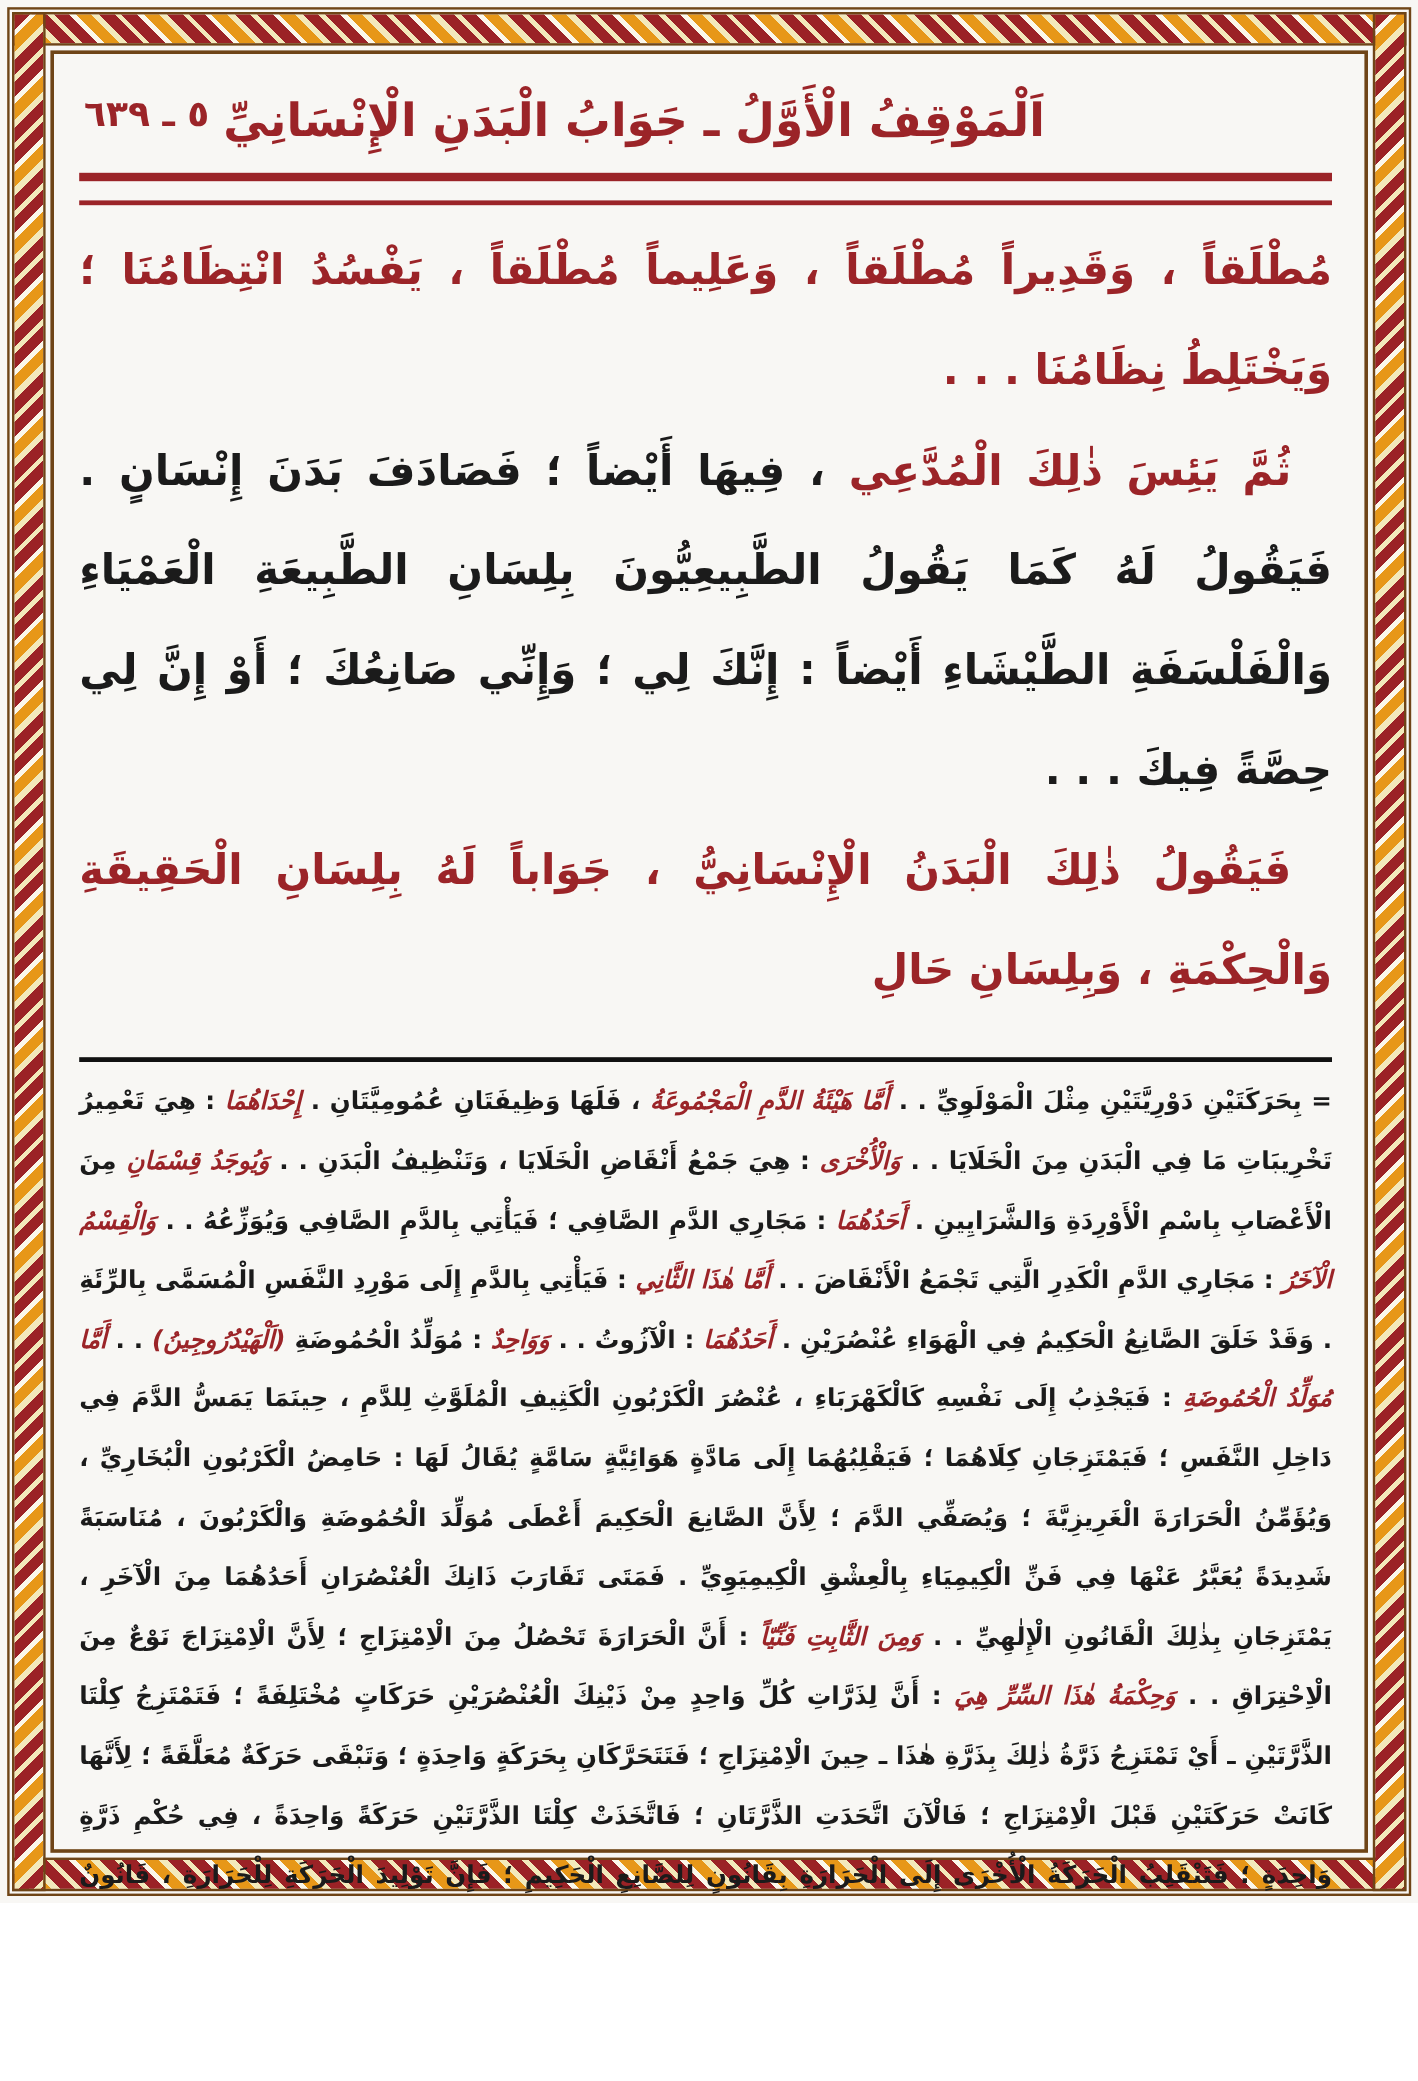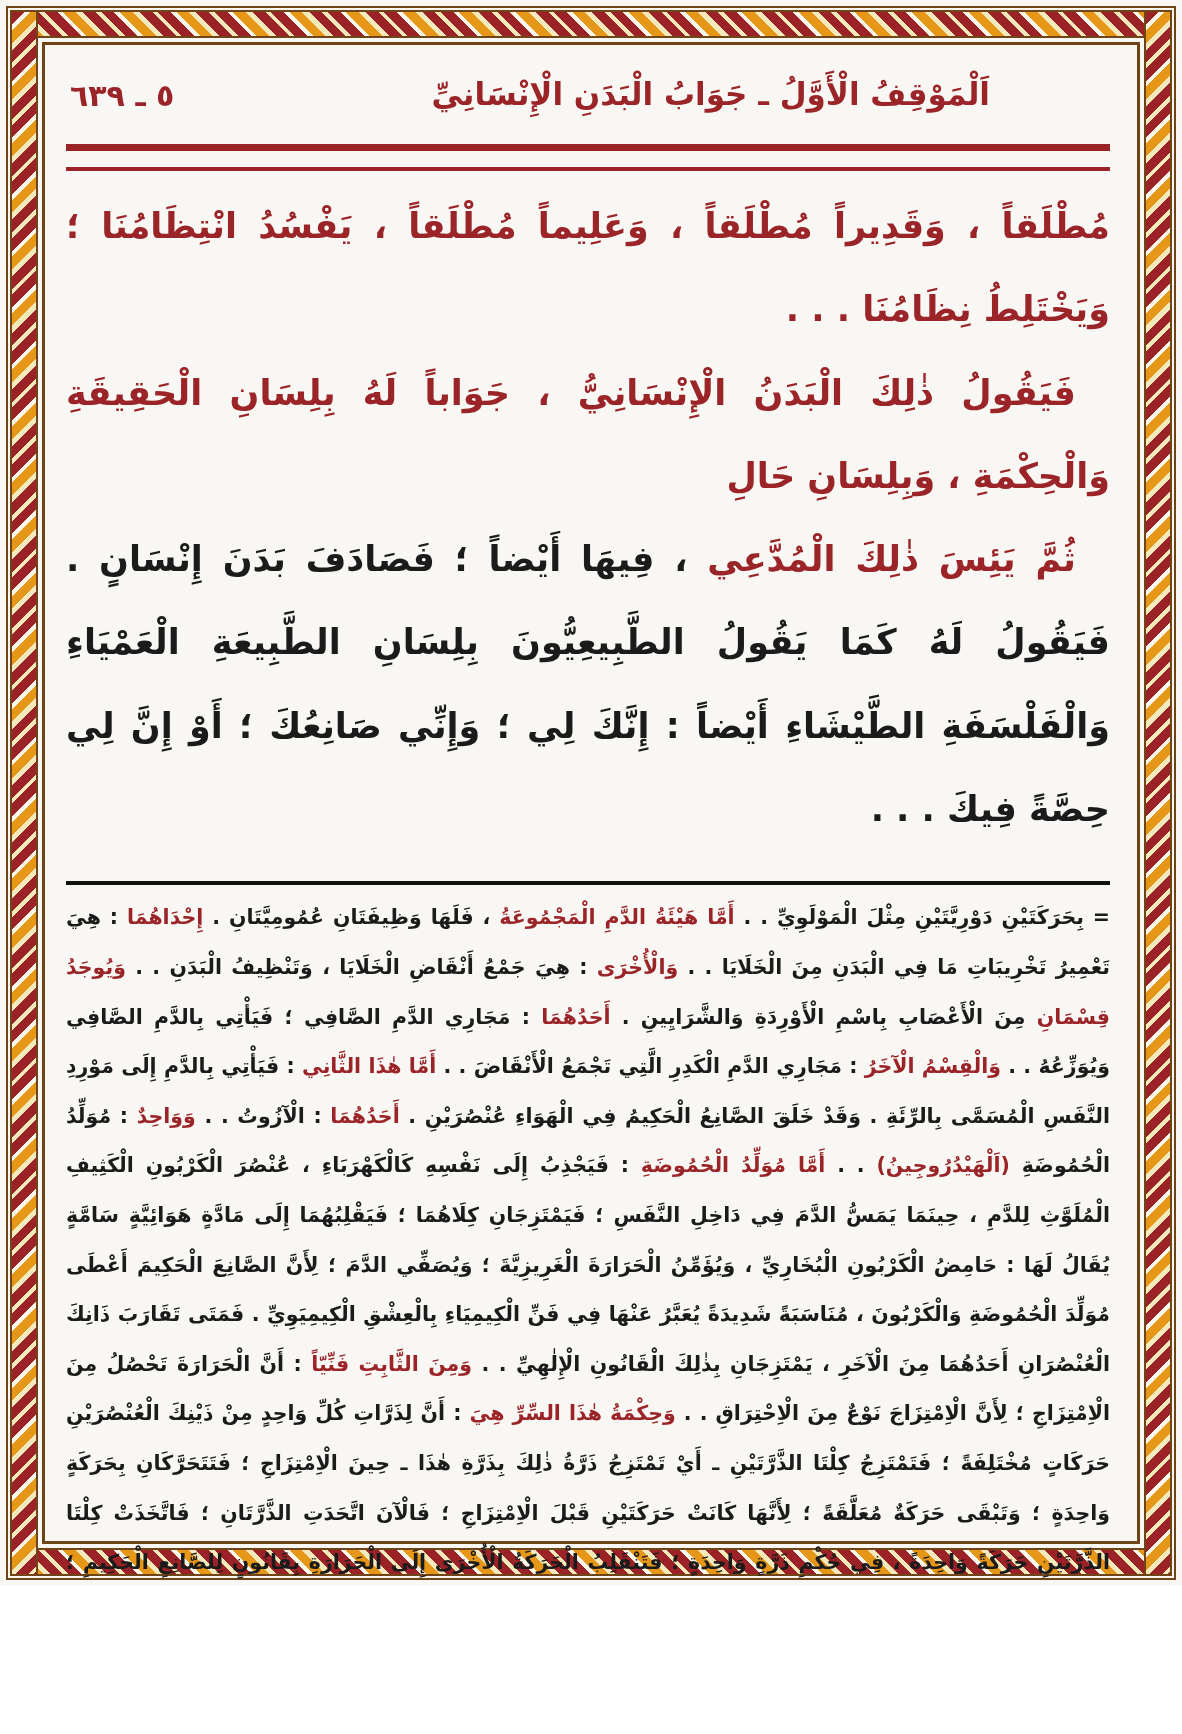--- a/index.html
+++ b/index.html
@@ -42,22 +42,22 @@
   .content{
     position:absolute;inset:52px 72px 52px 66px;
     color:var(--ink);
   }
   .header{position:relative;height:72px;margin-top:18px;}
   .page-number{
     position:absolute;left:4px;top:8px;
     color:var(--red);font-size:30px;font-weight:bold;letter-spacing:1px;
   }
   .page-title{
-    text-align:right;margin:0 120px;
-    color:var(--red);font-size:31px;font-weight:bold;line-height:1.6;
+    text-align:left;margin:0 120px;
+    color:var(--red);font-size:38px;font-weight:bold;line-height:1.6;
   }
   .double-rule{
     height:16px;margin-top:2px;
     border-top:7px solid var(--red);
     border-bottom:4px solid var(--red);
   }
 
   .body-text{font-size:35px;font-weight:bold;line-height:2.38;text-align:justify;margin-top:14px;}
   .body-text p{margin:0;}
   .body-text .indent{text-indent:34px;}
@@ -65,21 +65,21 @@
   .black{color:var(--ink);}
 
   .footnote-sep{
     border:none;border-top:4px solid #111;
     margin:30px 0 8px 0;
   }
   .footnote{
     font-size:20.5px;font-weight:bold;line-height:2.42;
     text-align:justify;color:var(--ink);
   }
-  .footnote .fn-red{color:var(--red);}
+  .footnote .fn-red{color:var(--red);font-style:italic;}
   .footnote .fn-black{color:var(--ink);}
   .footnote .seal{
     display:inline-block;color:var(--red);
     font-size:9.5px;line-height:1.15;max-width:52px;
     text-align:right;vertical-align:middle;white-space:normal;
     transform:translateY(-2px);
   }
 </style>
 </head>
 <body>
@@ -100,24 +100,24 @@
       <h1 class="page-title">اَلْمَوْقِفُ الْأَوَّلُ ـ جَوَابُ الْبَدَنِ الْإِنْسَانِيِّ</h1>
     </div>
 
     <div class="double-rule"></div>
 
     <div class="body-text">
       <p>
         <span class="red">مُطْلَقاً ، وَقَدِيراً مُطْلَقاً ، وَعَلِيماً مُطْلَقاً ، يَفْسُدُ انْتِظَامُنَا ؛ وَيَخْتَلِطُ نِظَامُنَا . . .</span>
       </p>
       <p class="indent">
-        <span class="red">فَيَقُولُ ذٰلِكَ الْبَدَنُ الْإِنْسَانِيُّ ، جَوَاباً لَهُ بِلِسَانِ الْحَقِيقَةِ وَالْحِكْمَةِ ، وَبِلِسَانِ حَالِ</span>
+        <span class="red">ثُمَّ يَئِسَ ذٰلِكَ الْمُدَّعِي</span><span class="black"> ، فِيهَا أَيْضاً ؛ فَصَادَفَ بَدَنَ إِنْسَانٍ . فَيَقُولُ لَهُ كَمَا يَقُولُ الطَّبِيعِيُّونَ بِلِسَانِ الطَّبِيعَةِ الْعَمْيَاءِ وَالْفَلْسَفَةِ الطَّيْشَاءِ أَيْضاً : إِنَّكَ لِي ؛ وَإِنِّي صَانِعُكَ ؛ أَوْ إِنَّ لِي حِصَّةً فِيكَ . . .</span>
       </p>
       <p class="indent">
-        <span class="red">ثُمَّ يَئِسَ ذٰلِكَ الْمُدَّعِي</span><span class="black"> ، فِيهَا أَيْضاً ؛ فَصَادَفَ بَدَنَ إِنْسَانٍ . فَيَقُولُ لَهُ كَمَا يَقُولُ الطَّبِيعِيُّونَ بِلِسَانِ الطَّبِيعَةِ الْعَمْيَاءِ وَالْفَلْسَفَةِ الطَّيْشَاءِ أَيْضاً : إِنَّكَ لِي ؛ وَإِنِّي صَانِعُكَ ؛ أَوْ إِنَّ لِي حِصَّةً فِيكَ . . .</span>
+        <span class="red">فَيَقُولُ ذٰلِكَ الْبَدَنُ الْإِنْسَانِيُّ ، جَوَاباً لَهُ بِلِسَانِ الْحَقِيقَةِ وَالْحِكْمَةِ ، وَبِلِسَانِ حَالِ</span>
       </p>
     </div>
 
     <hr class="footnote-sep">
 
     <div class="footnote"><span class="fn-black">= بِحَرَكَتَيْنِ دَوْرِيَّتَيْنِ مِثْلَ الْمَوْلَوِيِّ . . </span><span class="fn-red">أَمَّا هَيْئَةُ الدَّمِ الْمَجْمُوعَةُ</span><span class="fn-black"> ، فَلَهَا وَظِيفَتَانِ عُمُومِيَّتَانِ . </span><span class="fn-red">إِحْدَاهُمَا</span><span class="fn-black"> : هِيَ تَعْمِيرُ تَخْرِيبَاتِ مَا فِي الْبَدَنِ مِنَ الْخَلَايَا . . </span><span class="fn-red">وَالْأُخْرَى</span><span class="fn-black"> : هِيَ جَمْعُ أَنْقَاضِ الْخَلَايَا ، وَتَنْظِيفُ الْبَدَنِ . . </span><span class="fn-red">وَيُوجَدُ قِسْمَانِ</span><span class="fn-black"> مِنَ الْأَعْصَابِ بِاسْمِ الْأَوْرِدَةِ وَالشَّرَايِينِ . </span><span class="fn-red">أَحَدُهُمَا</span><span class="fn-black"> : مَجَارِي الدَّمِ الصَّافِي ؛ فَيَأْتِي بِالدَّمِ الصَّافِي وَيُوَزِّعُهُ . . </span><span class="fn-red">وَالْقِسْمُ الْآخَرُ</span><span class="fn-black"> : مَجَارِي الدَّمِ الْكَدِرِ الَّتِي تَجْمَعُ الْأَنْقَاضَ . . </span><span class="fn-red">أَمَّا هٰذَا الثَّانِي</span><span class="fn-black"> : فَيَأْتِي بِالدَّمِ إِلَى مَوْرِدِ النَّفَسِ الْمُسَمَّى بِالرِّئَةِ . وَقَدْ خَلَقَ الصَّانِعُ الْحَكِيمُ فِي الْهَوَاءِ عُنْصُرَيْنِ . </span><span class="fn-red">أَحَدُهُمَا</span><span class="fn-black"> : الْآزُوتُ . . </span><span class="fn-red">وَوَاحِدٌ</span><span class="fn-black"> : مُوَلِّدُ الْحُمُوضَةِ </span><span class="fn-red">(اَلْهَيْدُرُوجِينُ)</span><span class="fn-black"> . . </span><span class="fn-red">أَمَّا مُوَلِّدُ الْحُمُوضَةِ</span><span class="fn-black"> : فَيَجْذِبُ إِلَى نَفْسِهِ كَالْكَهْرَبَاءِ ، عُنْصُرَ الْكَرْبُونِ الْكَثِيفِ الْمُلَوَّثِ لِلدَّمِ ، حِينَمَا يَمَسُّ الدَّمَ فِي دَاخِلِ النَّفَسِ ؛ فَيَمْتَزِجَانِ كِلَاهُمَا ؛ فَيَقْلِبُهُمَا إِلَى مَادَّةٍ هَوَائِيَّةٍ سَامَّةٍ يُقَالُ لَهَا : حَامِضُ الْكَرْبُونِ الْبُخَارِيِّ ، وَيُؤَمِّنُ الْحَرَارَةَ الْغَرِيزِيَّةَ ؛ وَيُصَفِّي الدَّمَ ؛ لِأَنَّ الصَّانِعَ الْحَكِيمَ أَعْطَى مُوَلِّدَ الْحُمُوضَةِ وَالْكَرْبُونَ ، مُنَاسَبَةً شَدِيدَةً يُعَبَّرُ عَنْهَا فِي فَنِّ الْكِيمِيَاءِ بِالْعِشْقِ الْكِيمِيَوِيِّ . فَمَتَى تَقَارَبَ ذَانِكَ الْعُنْصُرَانِ أَحَدُهُمَا مِنَ الْآخَرِ ، يَمْتَزِجَانِ بِذٰلِكَ الْقَانُونِ الْإِلٰهِيِّ . . </span><span class="fn-red">وَمِنَ الثَّابِتِ فَنِّيّاً</span><span class="fn-black"> : أَنَّ الْحَرَارَةَ تَحْصُلُ مِنَ الْاِمْتِزَاجِ ؛ لِأَنَّ الْاِمْتِزَاجَ نَوْعٌ مِنَ الْاِحْتِرَاقِ . . </span><span class="fn-red">وَحِكْمَةُ هٰذَا السِّرِّ هِيَ</span><span class="fn-black"> : أَنَّ لِذَرَّاتِ كُلِّ وَاحِدٍ مِنْ ذَيْنِكَ الْعُنْصُرَيْنِ حَرَكَاتٍ مُخْتَلِفَةً ؛ فَتَمْتَزِجُ كِلْتَا الذَّرَّتَيْنِ ـ أَيْ تَمْتَزِجُ ذَرَّةُ ذٰلِكَ بِذَرَّةِ هٰذَا ـ حِينَ الْاِمْتِزَاجِ ؛ فَتَتَحَرَّكَانِ بِحَرَكَةٍ وَاحِدَةٍ ؛ وَتَبْقَى حَرَكَةٌ مُعَلَّقَةً ؛ لِأَنَّهَا كَانَتْ حَرَكَتَيْنِ قَبْلَ الْاِمْتِزَاجِ ؛ فَالْآنَ اتَّحَدَتِ الذَّرَّتَانِ ؛ فَاتَّخَذَتْ كِلْتَا الذَّرَّتَيْنِ حَرَكَةً وَاحِدَةً ، فِي حُكْمِ ذَرَّةٍ وَاحِدَةٍ ؛ فَتَنْقَلِبُ الْحَرَكَةُ الْأُخْرَى إِلَى الْحَرَارَةِ بِقَانُونٍ لِلصَّانِعِ الْحَكِيمِ ؛ فَإِنَّ تَوْلِيدَ الْحَرَكَةِ لِلْحَرَارَةِ ، قَانُونٌ مُقَرَّرٌ بِالذَّاتِ . . فَبِنَاءً عَلَى هٰذَا السِّرِّ تُؤَمَّنُ الْحَرَارَةُ الْغَرِيزِيَّةُ فِي الْبَدَنِ الْإِنْسَانِيِّ ، بِهٰذَا الْاِمْتِزَاجِ الْكِيمِيَوِيِّ ؛ كَمَا يَتَصَفَّى الدَّمُ أَيْضاً ، لِانْتِقَاءِ مَا فِي الدَّمِ مِنَ الْكَرْبُونِ . . هٰذَا ، فَحِينَمَا يَدْخُلُ النَّفَسُ فِي الدَّاخِلِ ، يُنَقِّي مَاءَ حَيَاةِ الْبَدَنِ ؛ وَيُشْعِلُ نَارَ الْحَيَاةِ ؛ وَحِينَمَا يَخْرُجُ مِنْهُ ، يُثْمِرُ فِي الْفَمِ ثَمَرَاتِ الْكَلِمَاتِ الَّتِي هِيَ مُعْجِزَاتُ الْقُدْرَةِ الْإِلٰهِيَّةِ . . </span><span class="fn-red">﴿فَسُبْحَانَ مَنْ تَحَيَّرَ فِي صُنْعِهِ الْعُقُولُ﴾</span><span class="fn-black"> . . اَلْمُؤَلِّفُ ، </span><span class="seal">(رَضِيَ اللّٰهُ تَعَالٰى عَنْهُ)</span><span class="fn-black"> . . .</span></div>
 
   </div>
 </div>
 

